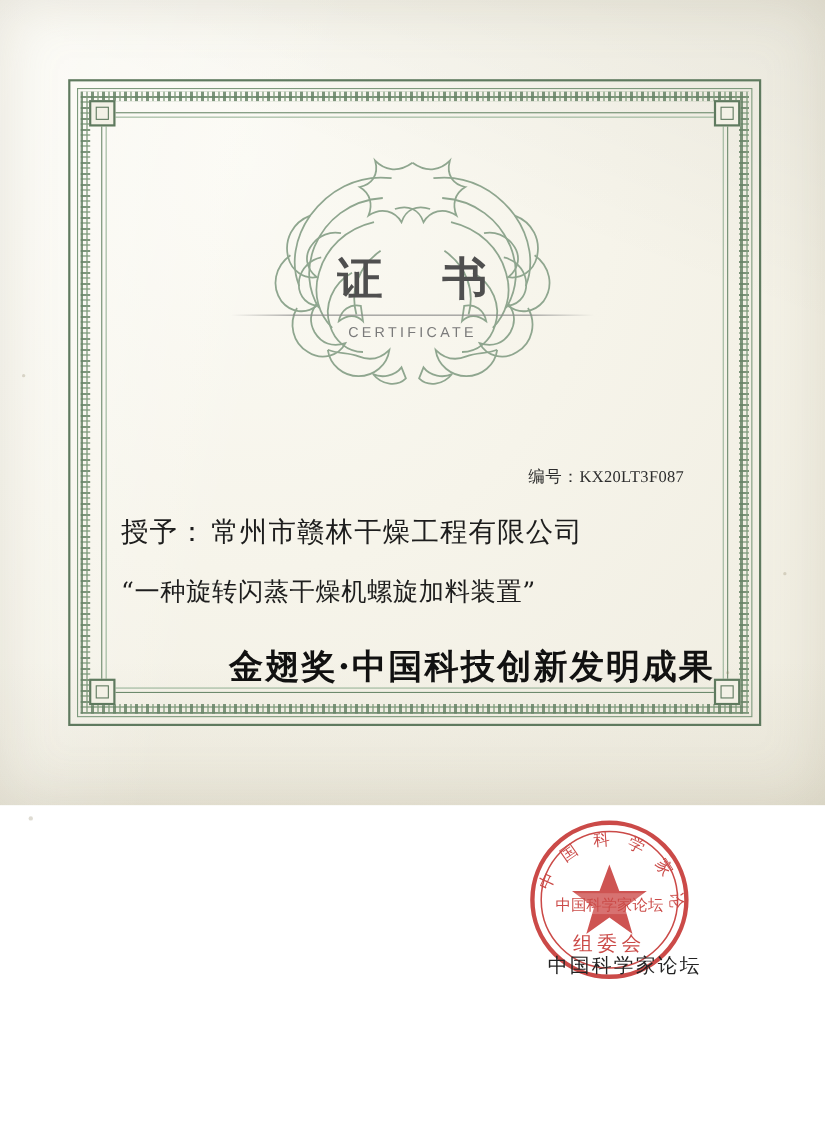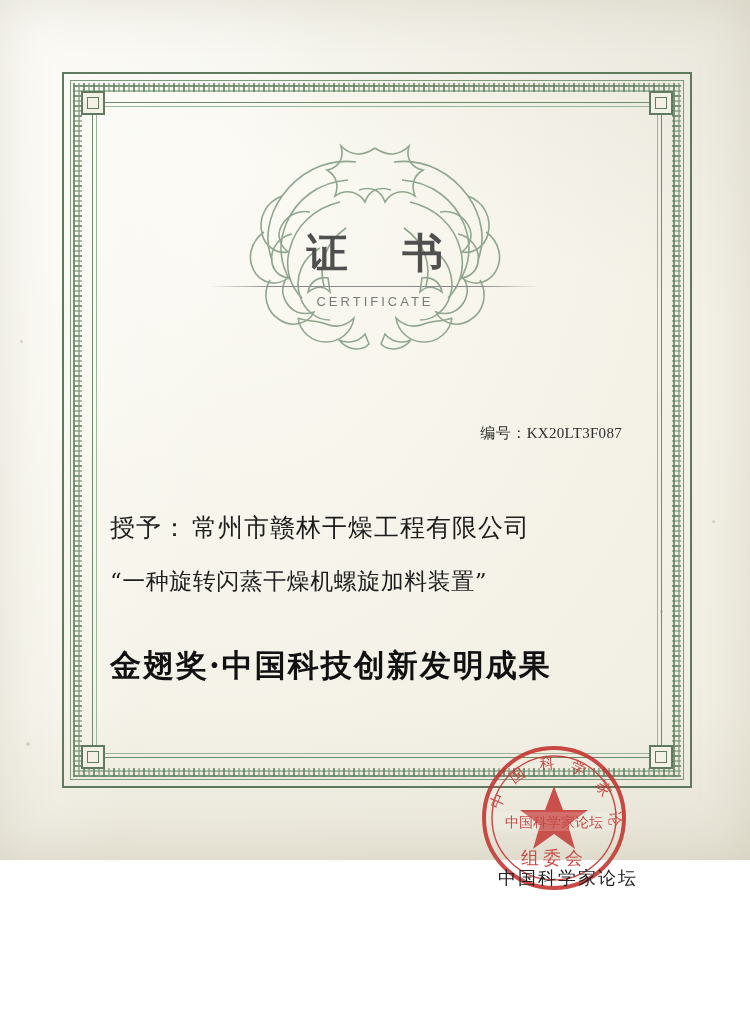--- a/index.html
+++ b/index.html
@@ -11,21 +11,21 @@
     width: 750px;
     height: 1032px;
     font-family: "Liberation Serif", serif;
     overflow: hidden;
   }
 
   
   .certificate {
     position: relative;
     width: 750px;
-    height: 860px;
+    height: 732px;
     background:
       radial-gradient(ellipse at 30% 20%, #fbfaf4 0%, #f6f4ea 45%, #efece0 100%);
     box-sizing: border-box;
   }
   
   .paper-shade {
     position: absolute;
     inset: 0;
     background:
       linear-gradient(105deg, rgba(255,255,255,0.55) 0%, rgba(255,255,255,0) 35%),
@@ -173,21 +173,21 @@
   .serial .code {
     font-family: Liberation Serif, serif;
     letter-spacing: 0.3px;
   }
 
   
   .body-block {
     position: absolute;
     left: 110px;
     right: 100px;
-    top: 511px;
+    top: 467px;
   }
   .award-line {
     font-family: "DejaVu Serif", serif;
     font-size: 25px;
     color: #1d1d1d;
     letter-spacing: 1px;
     white-space: nowrap;
   }
   .award-line .label { margin-right: 4px; }
   .patent-line {
@@ -197,22 +197,22 @@
     text-align: left;
     margin-top: 22px;
     letter-spacing: 0.5px;
     white-space: nowrap;
   }
   .prize-line {
     font-family: "DejaVu Serif", serif;
     font-size: 31px;
     font-weight: 700;
     color: #111111;
-    text-align: left;
-    margin-top: 48px;
+    text-align: right;
+    margin-top: 32px;
     letter-spacing: 2px;
     white-space: nowrap;
   }
 
   
   .seal {
     position: absolute;
     left: 478px;
     top: 742px;
     width: 152px;

